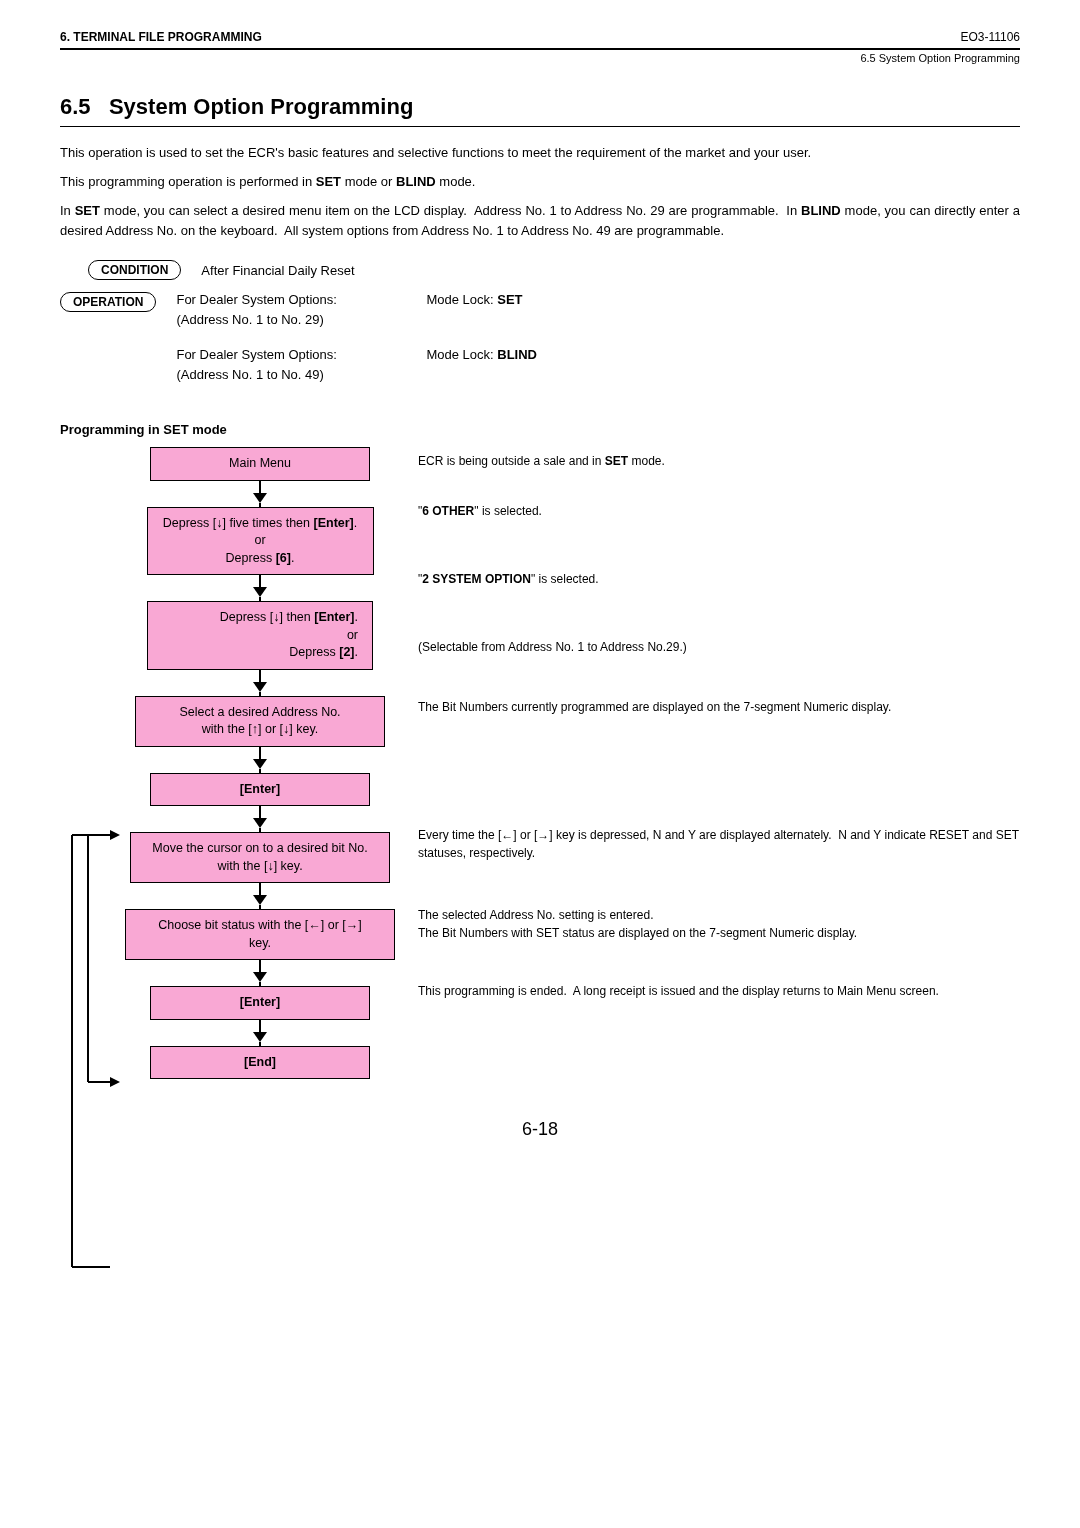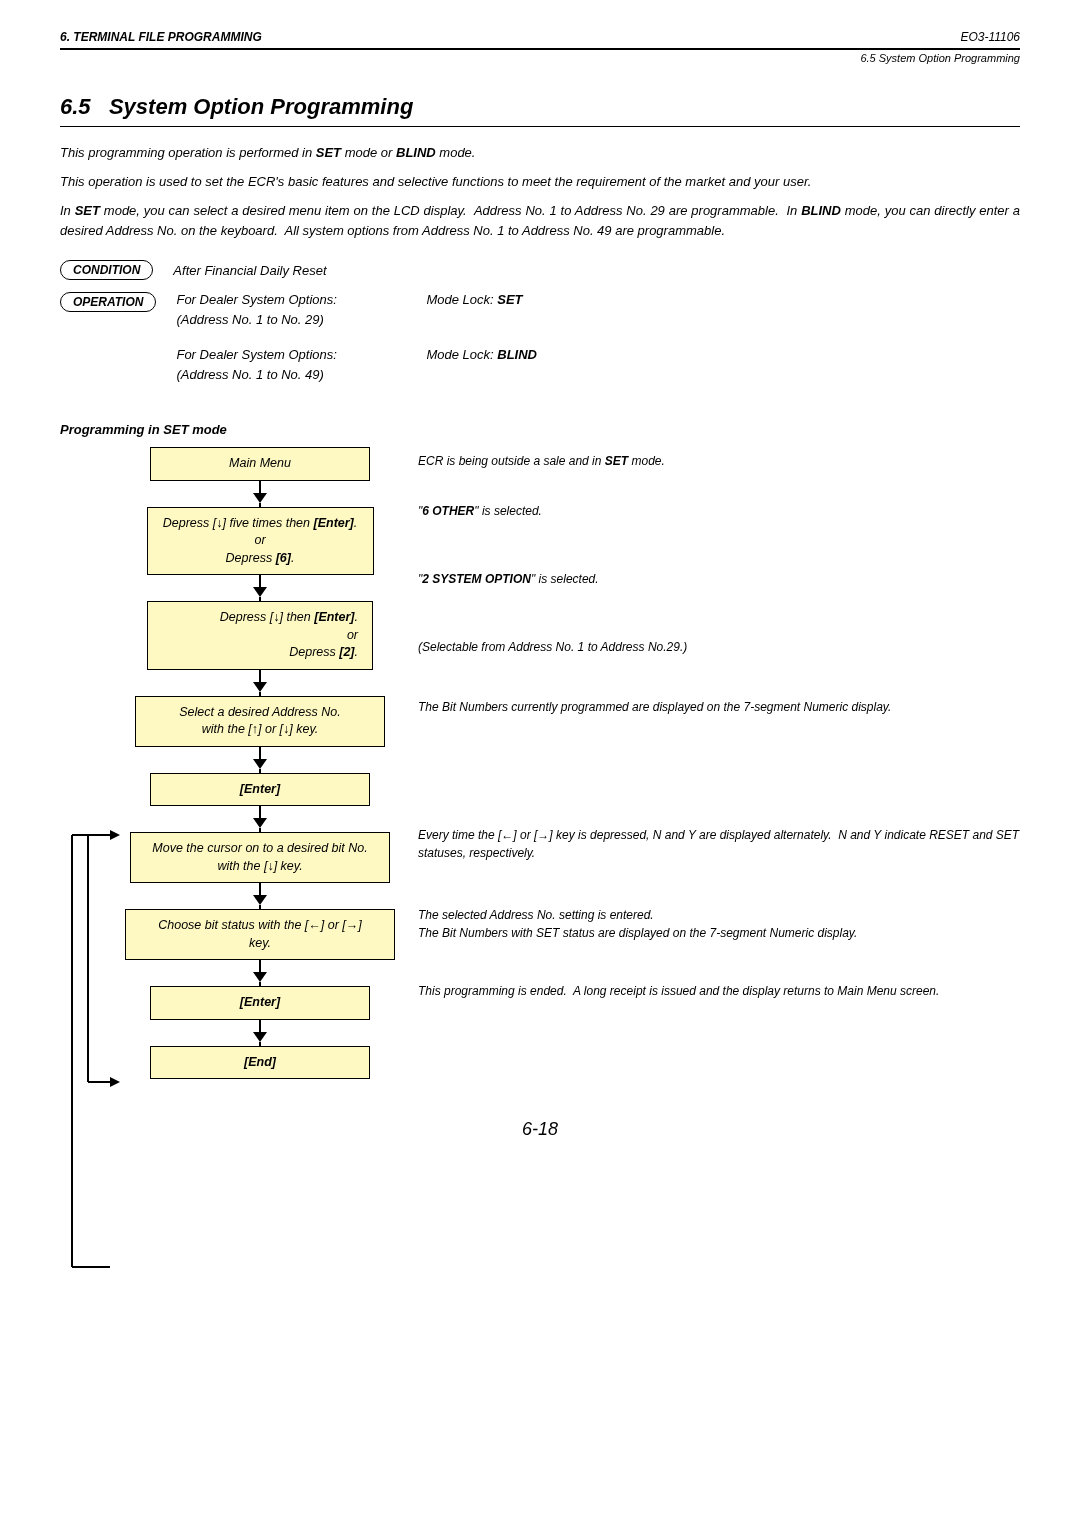--- a/index.html
+++ b/index.html
@@ -10,21 +10,20 @@
       color: #000;
       width: 1080px;
       min-height: 1528px;
       padding: 0;
     }
     .page {
       width: 1080px;
       min-height: 1528px;
       padding: 30px 60px 60px 60px;
       position: relative;
-      font-style: italic;
     }
     .header-top {
       display: flex;
       justify-content: space-between;
       align-items: flex-start;
       margin-bottom: 4px;
     }
     .header-left {
       font-weight: bold;
       font-size: 12px;
@@ -54,20 +53,21 @@
       font-size: 13px;
       line-height: 1.6;
       margin-bottom: 8px;
       text-align: justify;
     }
     .condition-row {
       display: flex;
       align-items: center;
       margin-bottom: 10px;
       margin-top: 18px;
+      margin-left: 28px;
     }
     .badge {
       border: 1.5px solid #000;
       border-radius: 12px;
       padding: 2px 12px;
       font-size: 12px;
       font-weight: bold;
       min-width: 90px;
       text-align: center;
       margin-right: 20px;
@@ -110,21 +110,21 @@
       align-items: flex-start;
       margin-top: 10px;
       position: relative;
     }
     .fc-box {
       border: 1.5px solid #000;
       padding: 7px 14px;
       text-align: center;
       font-size: 12.5px;
       line-height: 1.4;
-      background: #fef9c3;
+      background: #f9a8d4;
       min-width: 220px;
       max-width: 270px;
       position: relative;
     }
     .fc-arrow {
       width: 0;
       height: 0;
       border-left: 7px solid transparent;
       border-right: 7px solid transparent;
       border-top: 10px solid #000;
@@ -163,22 +163,22 @@
     <span class="header-left">6.  TERMINAL FILE PROGRAMMING</span>
     <span class="header-right">EO3-11106</span>
   </div>
   <hr class="header-divider">
   <div class="header-sub">6.5 System Option Programming</div>
 
   <div class="section-title">
     <span>6.5</span>&nbsp;&nbsp;&nbsp;<span>System Option Programming</span>
   </div>
 
+  <p class="body-text">This operation is used to set the ECR's basic features and selective functions to meet the requirement of the market and your user.</p>
   <p class="body-text">This programming operation is performed in <span class="bold">SET</span> mode or <span class="bold">BLIND</span> mode.</p>
-  <p class="body-text">This operation is used to set the ECR's basic features and selective functions to meet the requirement of the market and your user.</p>
   <p class="body-text">In <span class="bold">SET</span> mode, you can select a desired menu item on the LCD display.&nbsp; Address No. 1 to Address No. 29 are programmable.&nbsp; In <span class="bold">BLIND</span> mode, you can directly enter a desired Address No. on the keyboard.&nbsp; All system options from Address No. 1 to Address No. 49 are programmable.</p>
 
   <div class="condition-row">
     <span class="badge">CONDITION</span>
     <span>After Financial Daily Reset</span>
   </div>
 
   <div class="operation-section">
     <span class="badge" style="margin-top:2px;">OPERATION</span>
     <div class="operation-content">

